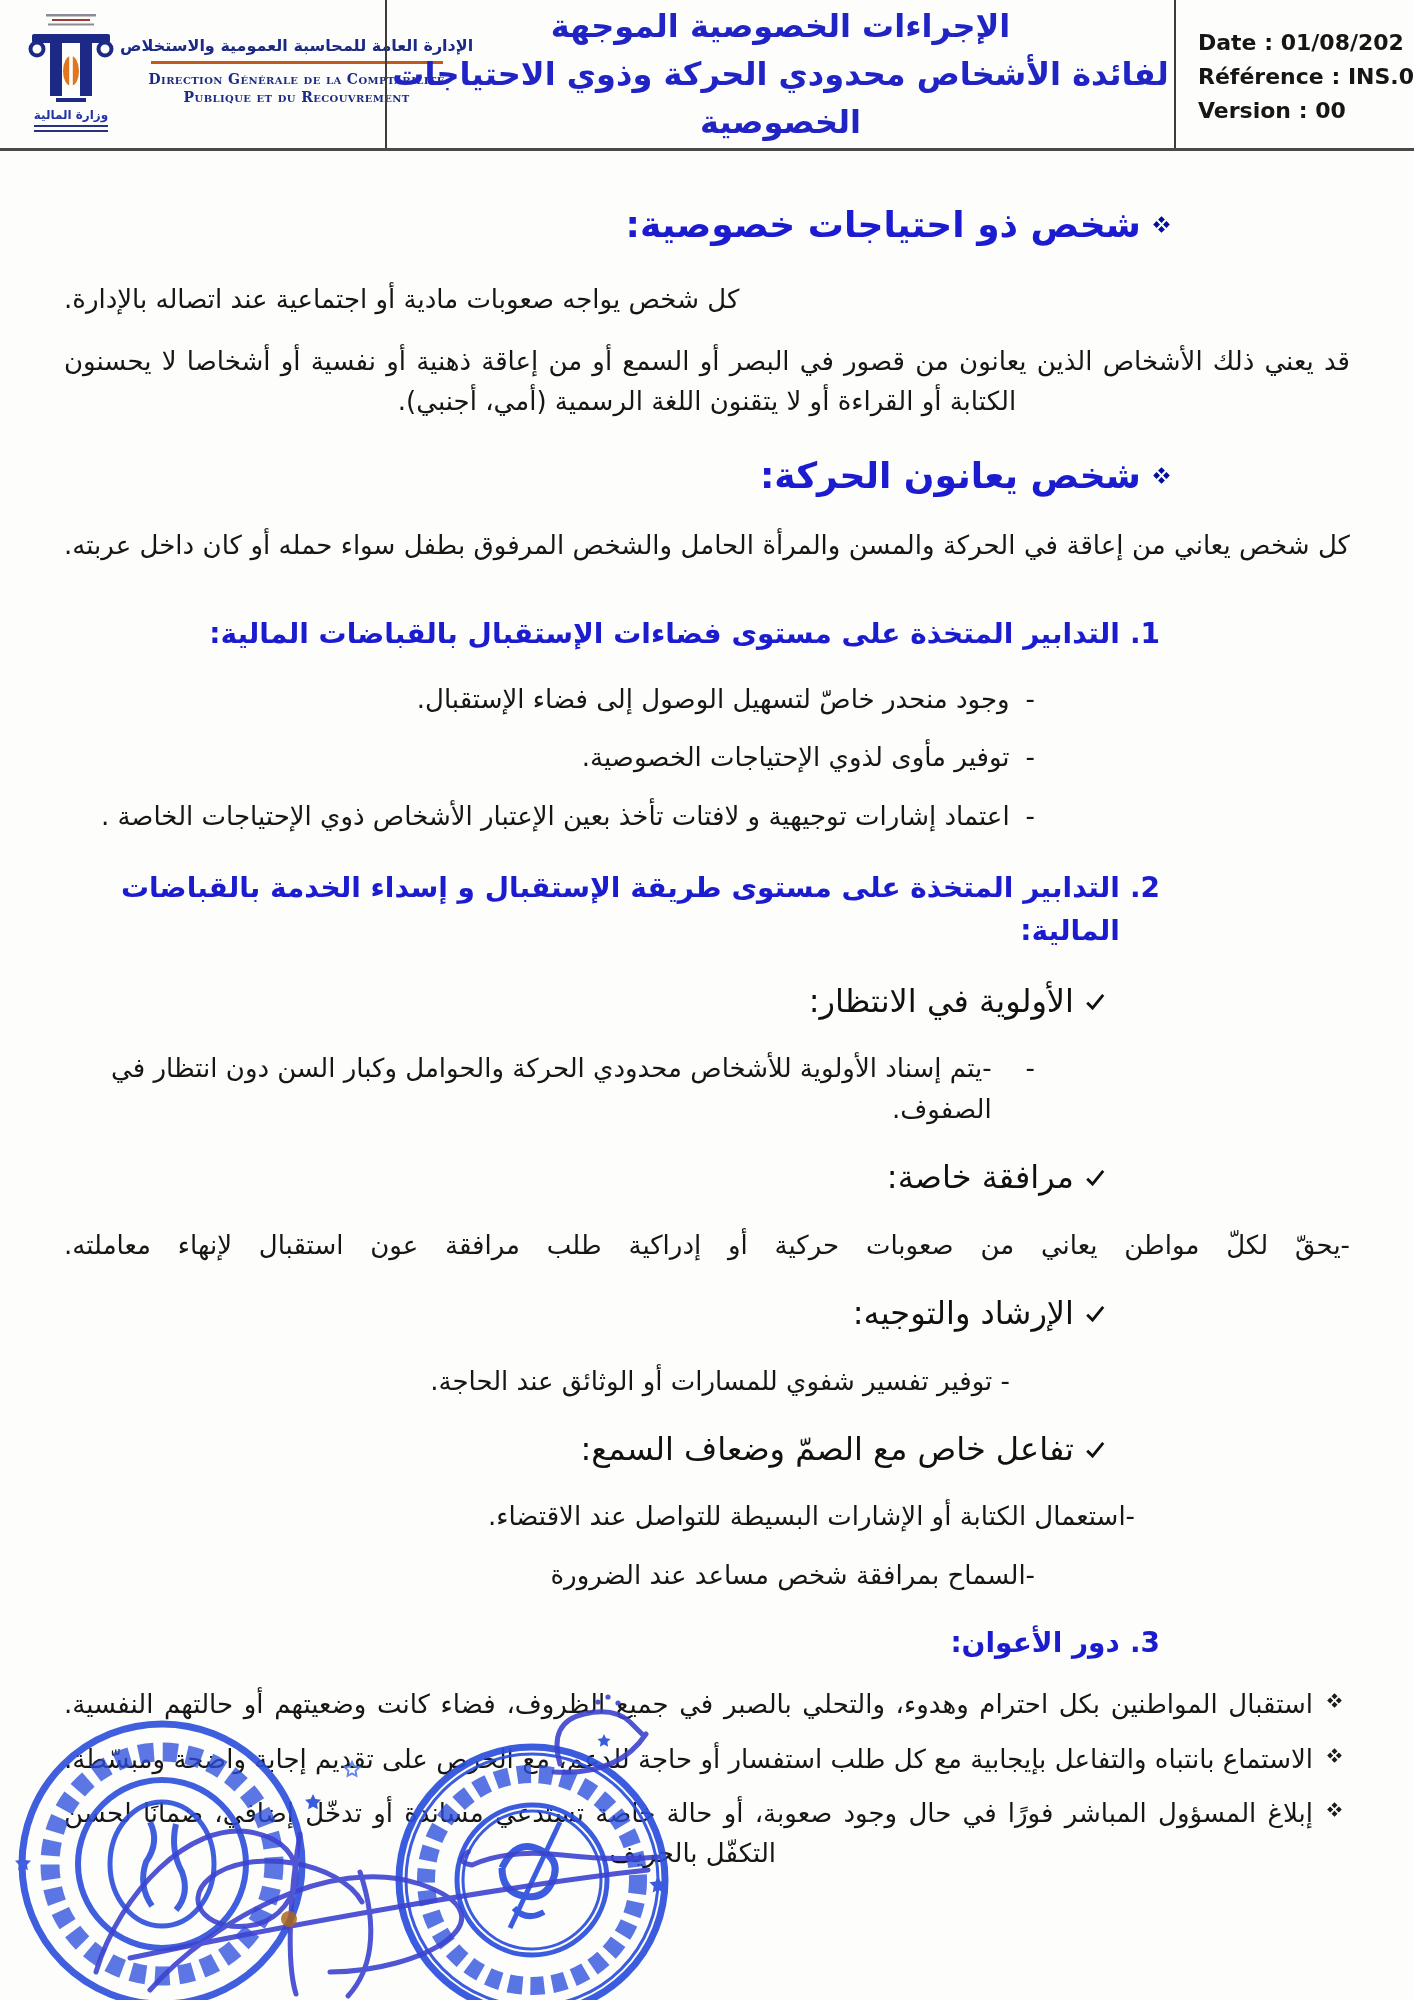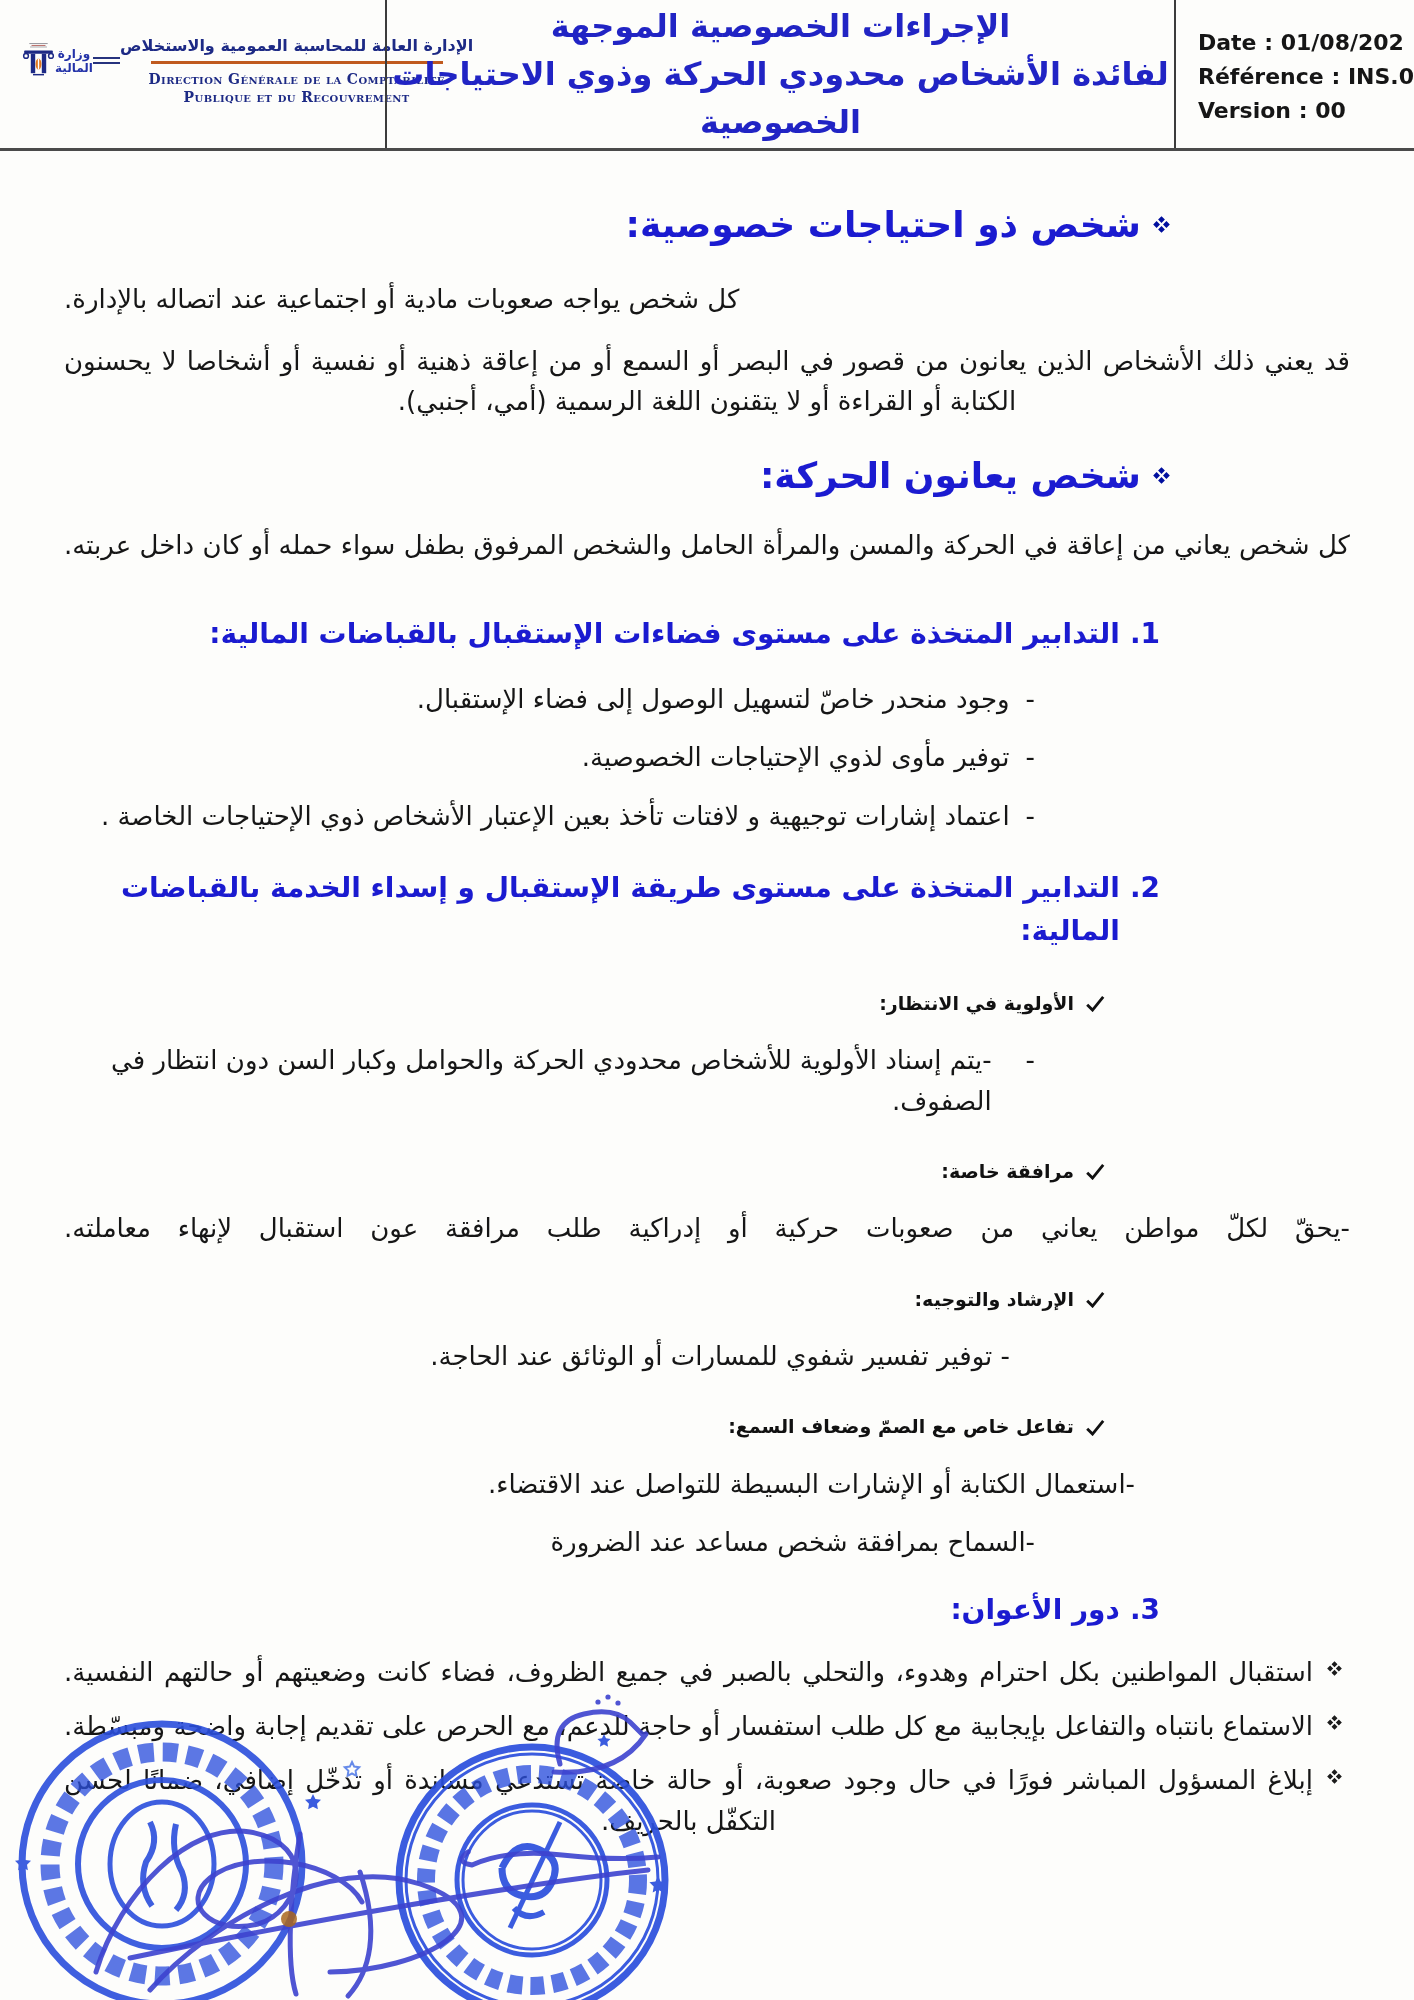--- a/index.html
+++ b/index.html
@@ -12,21 +12,21 @@
   .doc-header{
     display:flex;flex-direction:row;height:148px;
     border-bottom:3px solid #4a4a4a;direction:ltr;
   }
   .hcell-left{width:385px;box-sizing:border-box;display:flex;align-items:flex-start;padding:14px 6px 0 22px;}
   .hcell-center{
     width:833px;box-sizing:border-box;border-left:2px solid #3c3c3c;border-right:2px solid #3c3c3c;
     text-align:center;padding-top:2px;
   }
   .hcell-right{flex:1;box-sizing:border-box;padding:26px 0 0 22px;white-space:nowrap;}
-  .logo-block{display:flex;flex-direction:row;align-items:center;width:98px;flex:none;text-align:center;}
+  .logo-block{display:flex;flex-direction:column;align-items:center;width:98px;flex:none;text-align:center;}
   .ministry-name{font-size:12px;font-weight:bold;color:#2433a8;margin-top:2px;}
   .logo-lines{width:74px;margin-top:3px;}
   .logo-lines div{height:2px;background:#27337e;margin-bottom:3px;}
   .org-block{flex:1;display:flex;flex-direction:column;align-items:center;padding-top:22px;}
   .org-ar{font-size:16px;font-weight:bold;color:#1d2a85;white-space:nowrap;}
   .org-rule{width:292px;height:3px;background:#c05a1e;margin:6px 0 7px 0;}
   .org-fr{font-size:14px;font-weight:bold;color:#1d2a85;font-variant:small-caps;letter-spacing:.4px;line-height:1.25;text-align:center;
           font-family:"DejaVu Serif",serif;}
   .doc-title{
     color:#2124c4;font-weight:bold;font-size:32px;line-height:1.5;direction:rtl;
@@ -37,22 +37,22 @@
   .content{direction:rtl;padding:0 64px;font-size:26px;line-height:1.55;}
   .def-head{
     display:flex;align-items:center;gap:12px;color:#1b1bd0;font-weight:bold;font-size:36px;
     margin:46px 180px 0 0;
   }
   .num-head{
     display:flex;align-items:baseline;gap:10px;color:#1b1bd0;font-weight:bold;font-size:28px;
     margin:46px 190px 0 0;
   }
   .check-head{
-    display:flex;align-items:center;gap:12px;color:#111;font-weight:bold;font-size:19px;
-    margin:36px 245px 0 0;
+    display:flex;align-items:center;gap:12px;color:#111;font-weight:normal;font-size:32px;
+    margin:24px 245px 0 0;
   }
   .para{margin:26px 0 0 0;text-align:left;}
   .para.justify-center{text-align:justify;text-align-last:center;}
   .para.justify-full{text-align:justify;text-align-last:justify;}
   .dash-item{display:flex;gap:16px;margin:24px 315px 0 0;}
   .dash-item.wide-gap{gap:34px;margin-top:22px;}
   .dash-item .dash{flex:none;}
   .sub-item{margin:22px 0 0 0;text-align:right;}
   .sub-item.ind-340{margin-right:340px;}
   .sub-item.ind-215{margin-right:215px;}

